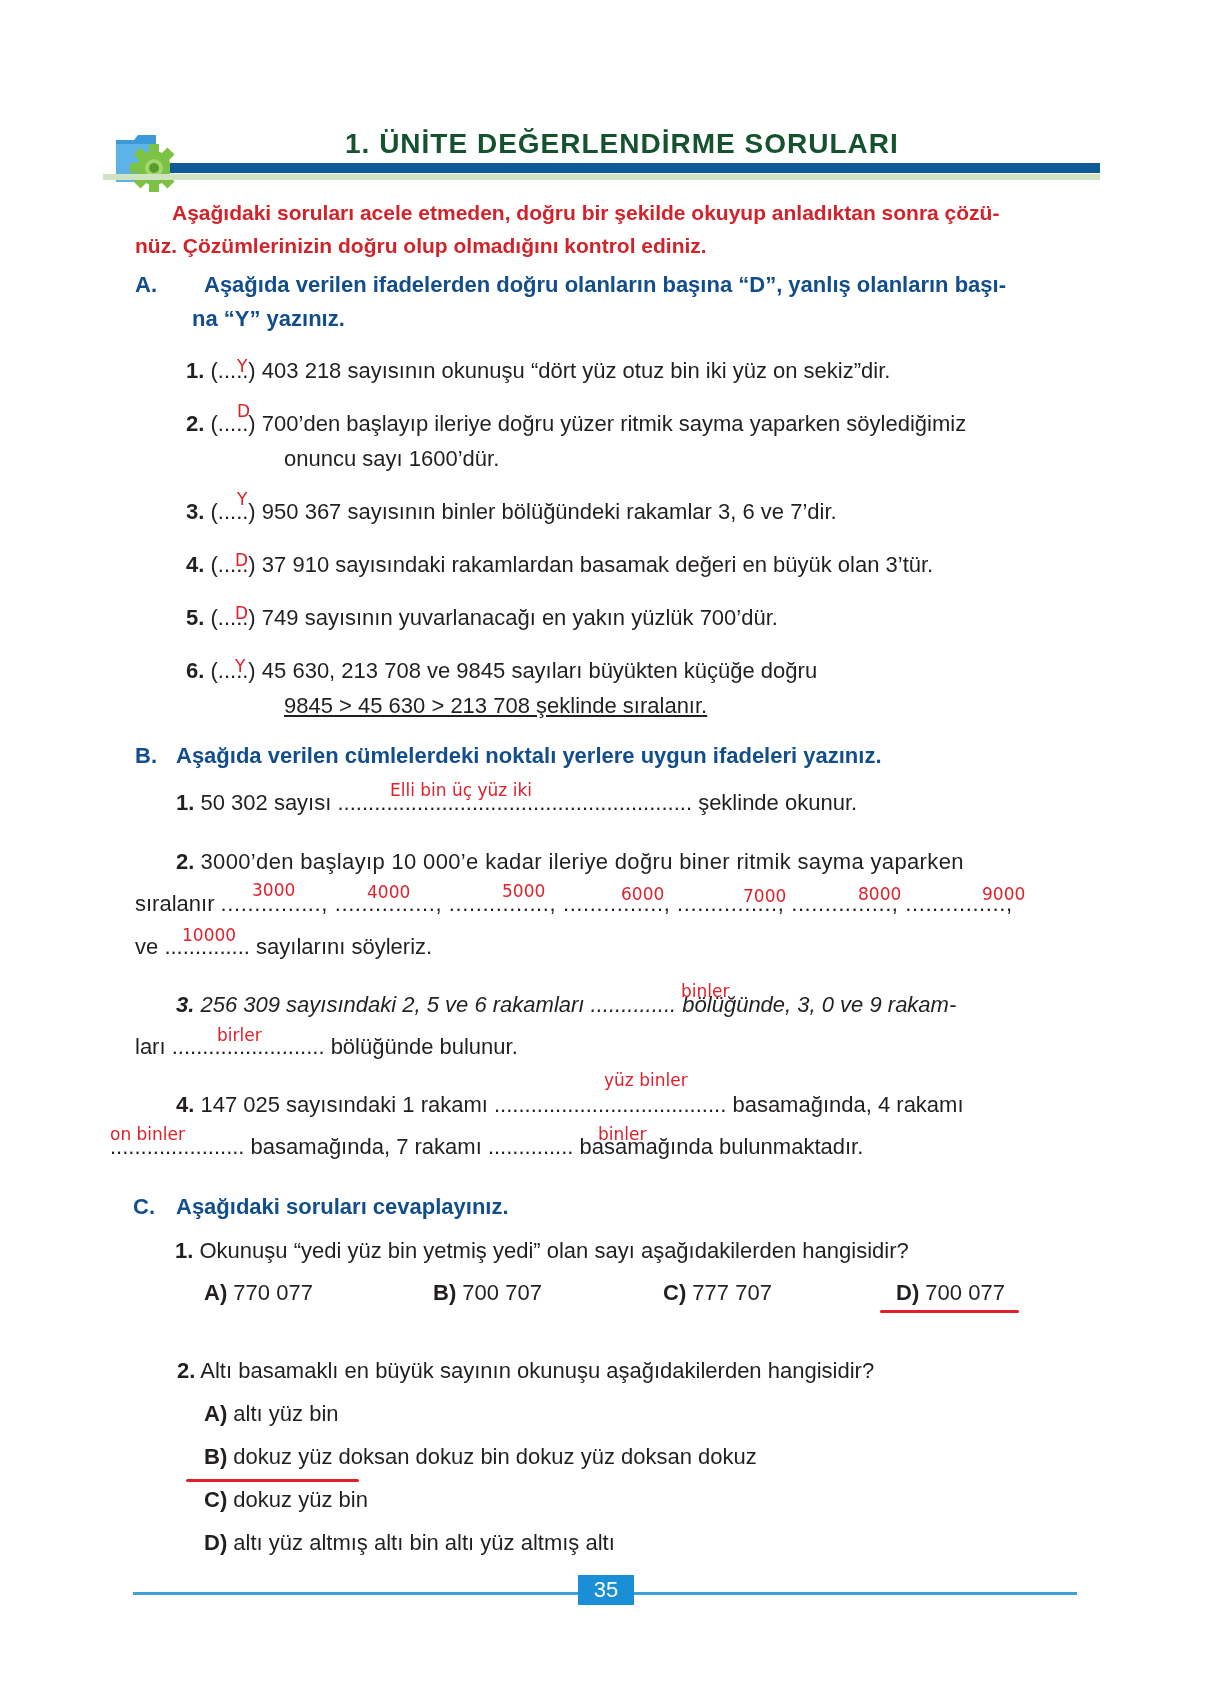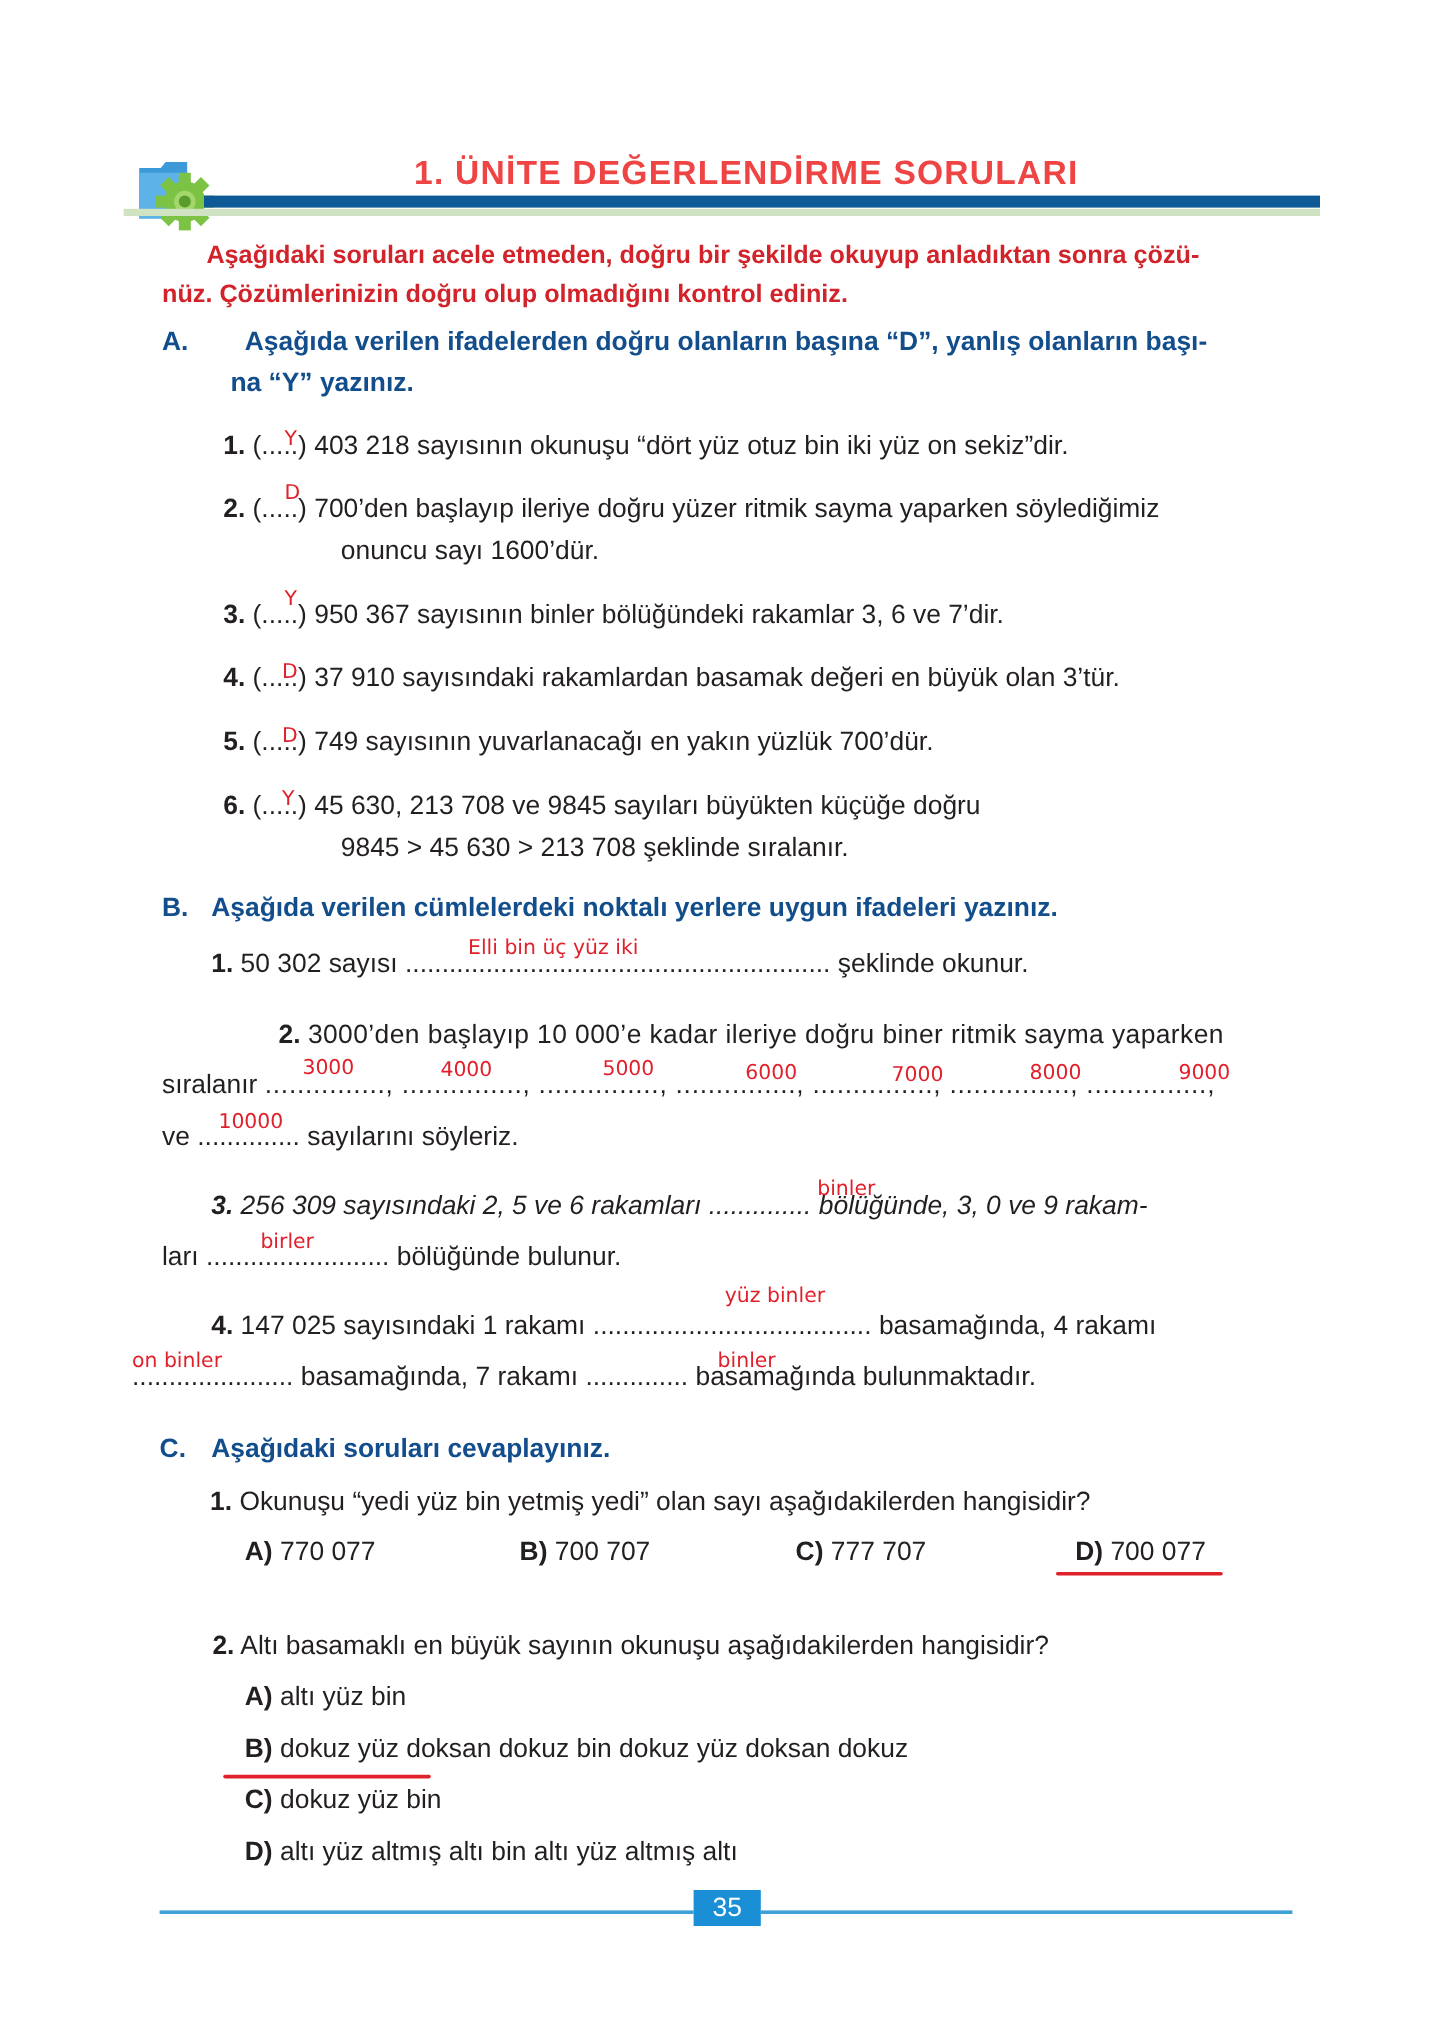--- a/index.html
+++ b/index.html
@@ -1,19 +1,19 @@
 <!DOCTYPE html>
 <html><head>
 <meta charset="utf-8">
 <style>
   html, body { margin: 0; padding: 0; background: #ffffff; }
   body { width: 1211px; height: 1684px; position: relative; overflow: hidden;
          font-family: "Liberation Sans", sans-serif; color: #231f20; }
   .abs { position: absolute; white-space: nowrap; }
-  .title { left: 345px; top: 128px; font-size: 28px; font-weight: bold; letter-spacing: 1px; color: #ef4444; }
+  .title { left: 345px; top: 128px; font-size: 28px; font-weight: bold; letter-spacing: 1px; color: #14532d; }
   .bar-blue { position: absolute; left: 170px; top: 163px; width: 930px; height: 10px; background: #0d5a96; }
   .bar-green { position: absolute; left: 103px; top: 174px; width: 997px; height: 6px; background: #cfe3c2; }
   .icon-wrap { position: absolute; left: 112px; top: 130px; width: 80px; height: 70px; }
   .intro { font-size: 21px; font-weight: bold; color: #d2232a; line-height: 33px; }
   .sec { font-size: 22px; font-weight: bold; color: #124d8c; }
   .body { font-size: 22px; color: #231f20; }
   .num { font-weight: bold; }
   .dots { color: #231f20; }
   .underline { position: absolute; height: 3px; background: #e0202a; border-radius: 2px; }
   .footer-line { position: absolute; top: 1592px; height: 3px; background: #3ea0d4; }
@@ -62,36 +62,36 @@
     <div class="abs body" style="left: 186px; top: 411px;"><span class="num">2.</span> <span>(.....)</span> <span>700’den başlayıp ileriye doğru yüzer ritmik sayma yaparken söylediğimiz</span></div>
     <div class="abs body" style="left: 284px; top: 446px;"><span>onuncu sayı 1600’dür.</span></div>
     <div class="mark" style="left: 237px; top: 401px;">D</div>
     <div class="abs body" style="left: 186px; top: 499px;"><span class="num">3.</span> <span>(.....)</span> <span>950 367 sayısının binler bölüğündeki rakamlar 3, 6 ve 7’dir.</span></div>
     <div class="mark" style="left: 237px; top: 489px;">Y</div>
     <div class="abs body" style="left: 186px; top: 552px;"><span class="num">4.</span> <span>(.....)</span> <span>37 910 sayısındaki rakamlardan basamak değeri en büyük olan 3’tür.</span></div>
     <div class="mark" style="left: 235px; top: 550px;">D</div>
     <div class="abs body" style="left: 186px; top: 605px;"><span class="num">5.</span> <span>(.....)</span> <span>749 sayısının yuvarlanacağı en yakın yüzlük 700’dür.</span></div>
     <div class="mark" style="left: 235px; top: 603px;">D</div>
     <div class="abs body" style="left: 186px; top: 658px;"><span class="num">6.</span> <span>(.....)</span> <span>45 630, 213 708 ve 9845 sayıları büyükten küçüğe doğru</span></div>
-    <div class="abs body" style="left: 284px; top: 693px;"><span>9845 &gt; 45 630 &gt; 213 708 şeklinde sıralanır.</span></div>
+    <div class="abs body" style="left: 284px; top: 693px; text-decoration: underline;"><span>9845 &gt; 45 630 &gt; 213 708 şeklinde sıralanır.</span></div>
     <div class="mark" style="left: 235px; top: 656px;">Y</div>
   </div>
 
 <div class="abs sec" style="left:135px; top:743px;">B.</div>
 <div class="abs sec" style="left:176px; top:743px;">Aşağıda verilen cümlelerdeki noktalı yerlere uygun ifadeleri yazınız.</div>
 
 <div class="abs body" style="left:176px; top:790px;">
   <span class="num">1.</span>
   <span>50 302 sayısı</span>
   <span class="dots">..........................................................</span>
   <span>şeklinde okunur.</span>
 </div>
 <div class="mark" style="left:390px; top:780px;">Elli bin üç yüz iki</div>
 
-<div class="abs body" style="left:176px; top:849px; width:900px;text-align:center;">
+<div class="abs body" style="left:176px; top:849px; width:900px;">
   <span class="num">2.</span>
   <span style="letter-spacing:0.35px;">3000’den başlayıp 10 000’e kadar ileriye doğru biner ritmik sayma yaparken</span>
 </div>
 <div class="abs body" style="left:135px; top:891px;">
   <span>sıralanır</span>
   <span id="b2-blanks"><span class="dots" style="letter-spacing: 0.6px;"> ...............,</span><span class="dots" style="letter-spacing: 0.6px;"> ...............,</span><span class="dots" style="letter-spacing: 0.6px;"> ...............,</span><span class="dots" style="letter-spacing: 0.6px;"> ...............,</span><span class="dots" style="letter-spacing: 0.6px;"> ...............,</span><span class="dots" style="letter-spacing: 0.6px;"> ...............,</span><span class="dots" style="letter-spacing: 0.6px;"> ...............,</span></span>
 </div>
 <div class="abs body" style="left:135px; top:934px;">
   <span>ve</span>
   <span class="dots">..............</span>

